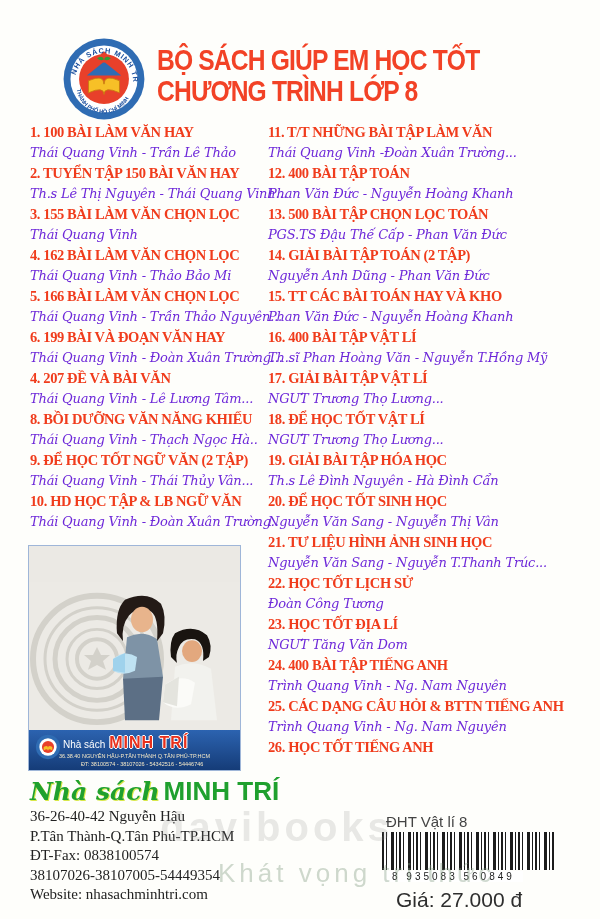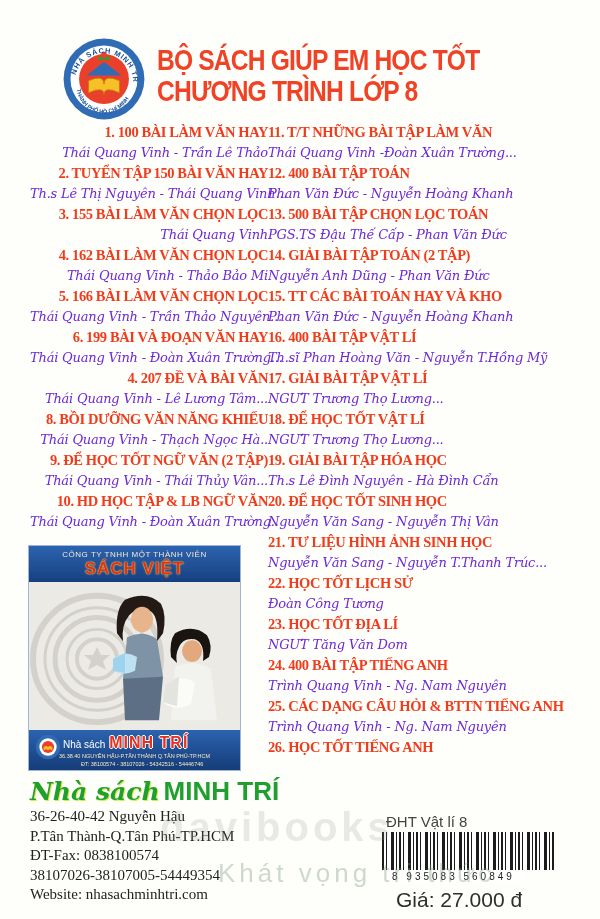--- a/index.html
+++ b/index.html
@@ -9,21 +9,21 @@
     font-family:"Liberation Serif", serif;
   }
   
   #logo-badge{position:absolute;left:58px;top:36px;width:92px;height:86px;}
   #page-title{position:absolute;left:157px;top:44px;line-height:31px;
     font-family:"Liberation Sans", sans-serif;font-weight:bold;
     font-size:30px;color:#f24226;letter-spacing:-1px;
     transform:scaleX(0.82);transform-origin:left top;white-space:nowrap;}
   
   .book-col{position:absolute;top:122px;}
-  #col-left{left:30px;width:238px;text-align:right;}
+  #col-left{left:30px;width:238px;}
   #col-right{left:268px;width:322px;}
   .book-title{
     font-family:"Liberation Serif", serif;font-weight:bold;
     font-size:14.5px;line-height:20.5px;color:#f03c1c;
     letter-spacing:-0.4px;white-space:nowrap;}
   .book-authors{
     font-family:"DejaVu Serif", serif;font-style:italic;
     font-size:13px;line-height:20.5px;color:#6d28d9;
     letter-spacing:-0.2px;white-space:nowrap;}
   
@@ -215,24 +215,20 @@
       <div class="book-item">
         <div class="book-title">25. CÁC DẠNG CÂU HỎI &amp; BTTN TIẾNG ANH</div>
         <div class="book-authors">Trình Quang Vinh - Ng. Nam Nguyên</div>
       </div>
       <div class="book-item">
         <div class="book-title">26. HỌC TỐT TIẾNG ANH</div>
       </div>
     </div>
 
   <div id="promo-panel">
-    <div class="panel-top">
-      <div class="panel-company">CÔNG TY TNHH MỘT THÀNH VIÊN</div>
-      <div class="panel-brand">SÁCH VIỆT</div>
-    </div>
     <div class="panel-photo">
       <svg viewBox="0 0 211 150" width="100%" height="100%" preserveAspectRatio="none">
         <rect x="0" y="0" width="211" height="150" fill="#eceae5"></rect>
 
         <g stroke="#d3d1ca" fill="none">
           <circle cx="68" cy="78" r="64" stroke-width="6"></circle>
           <circle cx="68" cy="78" r="52" stroke-width="3"></circle>
           <circle cx="68" cy="78" r="42" stroke-width="5"></circle>
           <circle cx="68" cy="78" r="30" stroke-width="3"></circle>
           <circle cx="68" cy="78" r="20" stroke-width="4"></circle>

